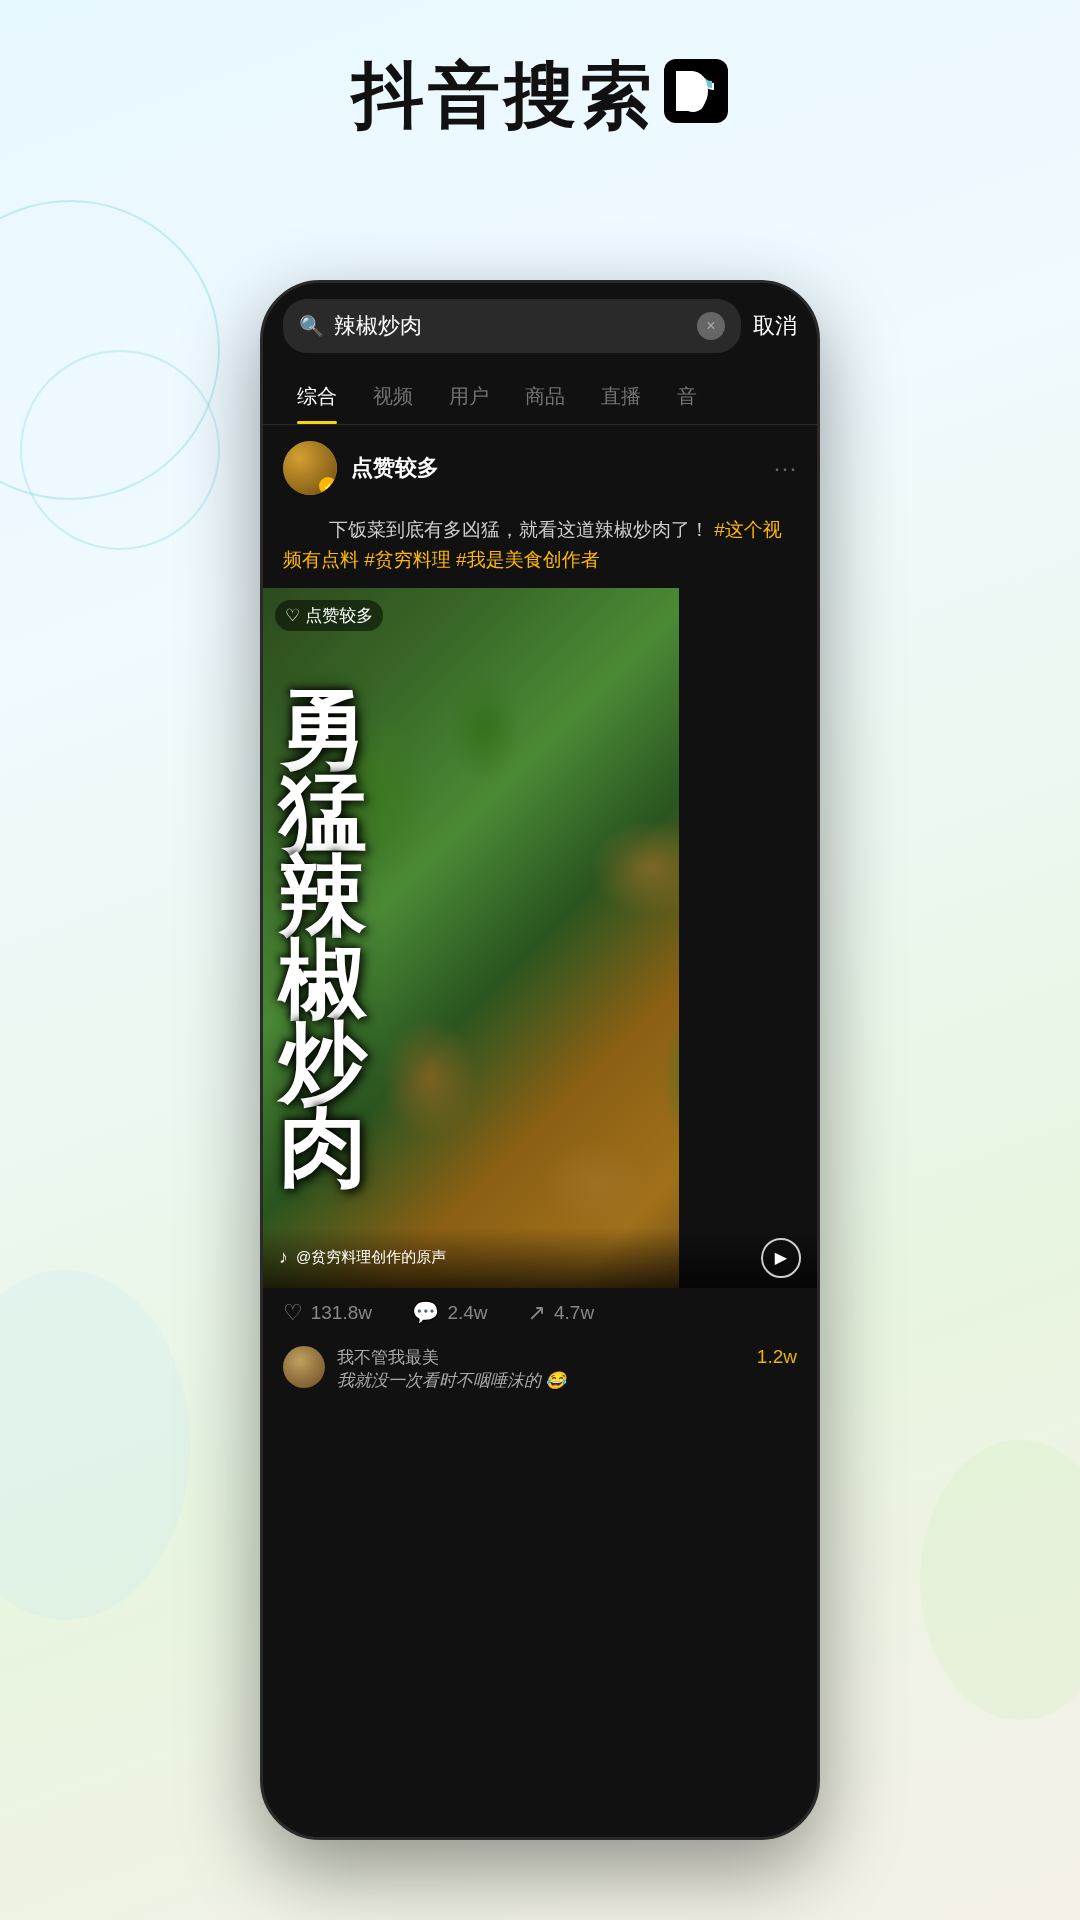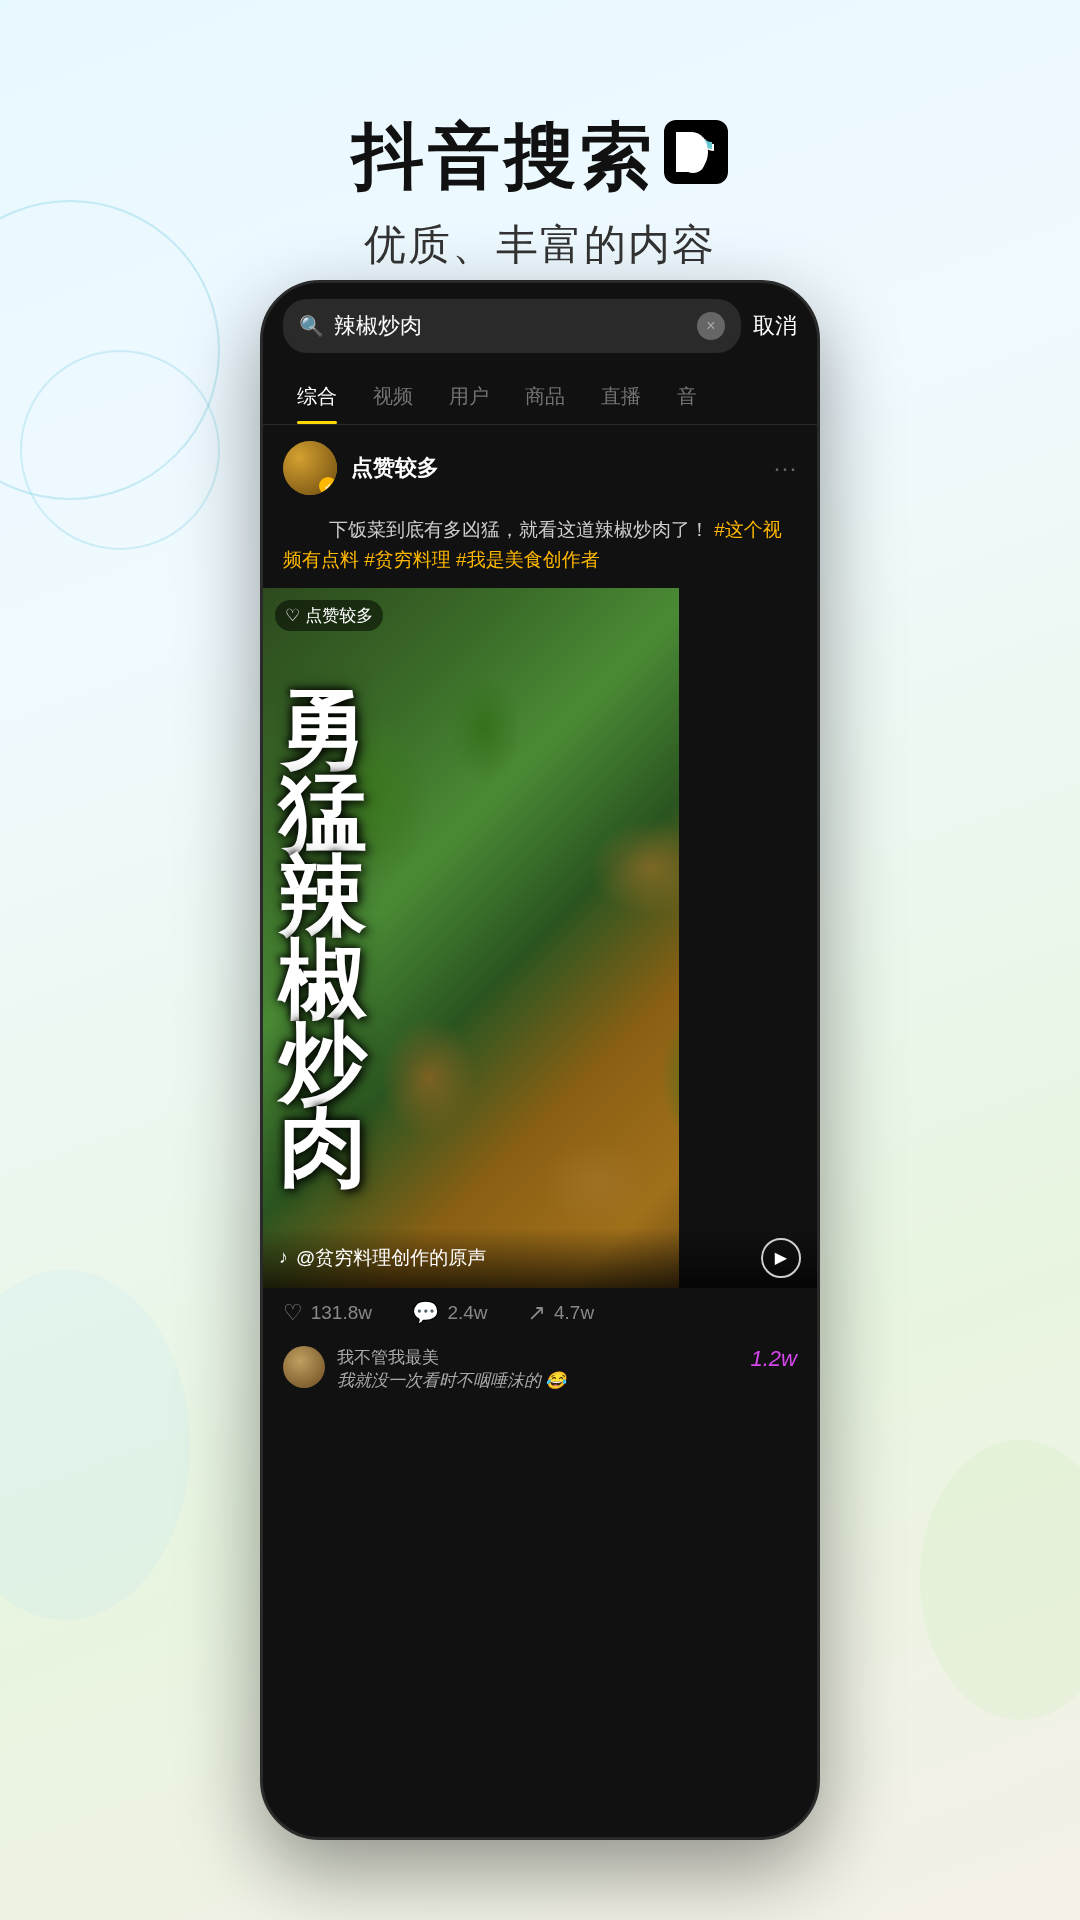--- a/index.html
+++ b/index.html
@@ -38,21 +38,21 @@
       position: absolute;
       width: 200px; height: 280px;
       background: rgba(200,240,180,0.2);
       border-radius: 50%;
       bottom: 200px; right: -40px;
     }
 
     
     .header {
       text-align: center;
-      padding-top: 109px;
+      padding-top: 48px;
       padding-bottom: 40px;
       position: relative;
     }
     .title-row {
       display: flex;
       align-items: center;
       justify-content: center;
       gap: 8px;
     }
     .main-title {
@@ -298,21 +298,21 @@
       border-radius: 20px;
       padding: 4px 10px;
       color: #fff;
       font-size: 17px;
       display: flex; align-items: center; gap: 5px;
       position: absolute;
       top: 12px; left: 12px;
     }
     .sound-line {
       display: flex; align-items: center; gap: 6px;
-      color: #fff; font-size: 19px;
+      color: #fff; font-size: 15px;
     }
     .play-icon-circle {
       margin-left: auto;
       width: 40px; height: 40px;
       border: 2px solid rgba(255,255,255,0.8);
       border-radius: 50%;
       display: flex; align-items: center; justify-content: center;
       color: white; font-size: 16px;
     }
 
@@ -364,45 +364,43 @@
     .comment-author {
       color: #aaa;
       font-size: 17px;
     }
     .comment-text {
       color: #aaa;
       font-size: 17px;
       display: flex; align-items: center; gap: 4px; font-style: italic;
     }
     .comment-count {
-      color: #d946ef;
-      font-size: 22px;
+      color: #eab308;
+      font-size: 19px;
       margin-left: auto;
-      font-style: italic;
     }
   </style>
 </head>
 <body>
 
 <div class="bg-circle-1"></div>
 <div class="bg-circle-2"></div>
 <div class="bg-blob"></div>
 <div class="bg-blob-right"></div>
 
 <div class="header">
   <div class="title-row">
     <span class="main-title">抖音搜索</span>
     <div class="tiktok-logo-icon">
       <svg width="38" height="42" viewBox="0 0 38 42" fill="none">
         <path d="M28 8c2 3 5 5 9 5v7c-3 0-6-1-9-3v13c0 7-5 12-12 12S4 37 4 30s5-12 12-12v7c-3 0-5 2-5 5s2 5 5 5 5-2 5-5V8h7z" fill="white"></path>
         <path d="M26 6c2 3 5 5 9 5v7c-3 0-6-1-9-3v13c0 7-5 12-12 12S2 35 2 28s5-12 12-12v7c-3 0-5 2-5 5s2 5 5 5 5-2 5-5V6h7z" fill="#69C9D0"></path>
       </svg>
     </div>
   </div>
-  <div class="subtitle">优质、丰富的内容</div>
 </div>
 
 <div class="phone-container">
   <div class="phone-frame">
     <div class="phone-inner">
 
       <div class="search-bar">
         <div class="search-input-area">
           <span class="search-icon-svg">🔍</span>
           <span class="search-text">辣椒炒肉</span>

